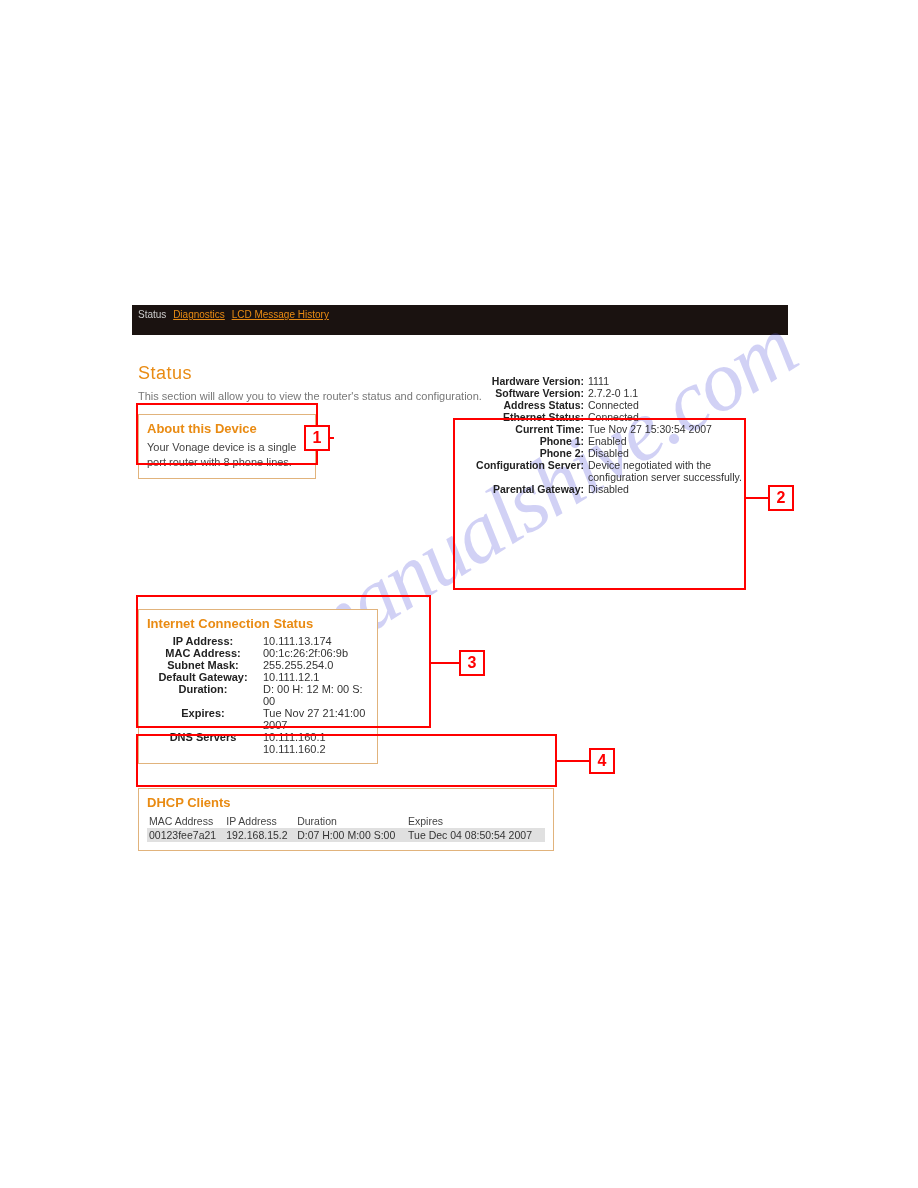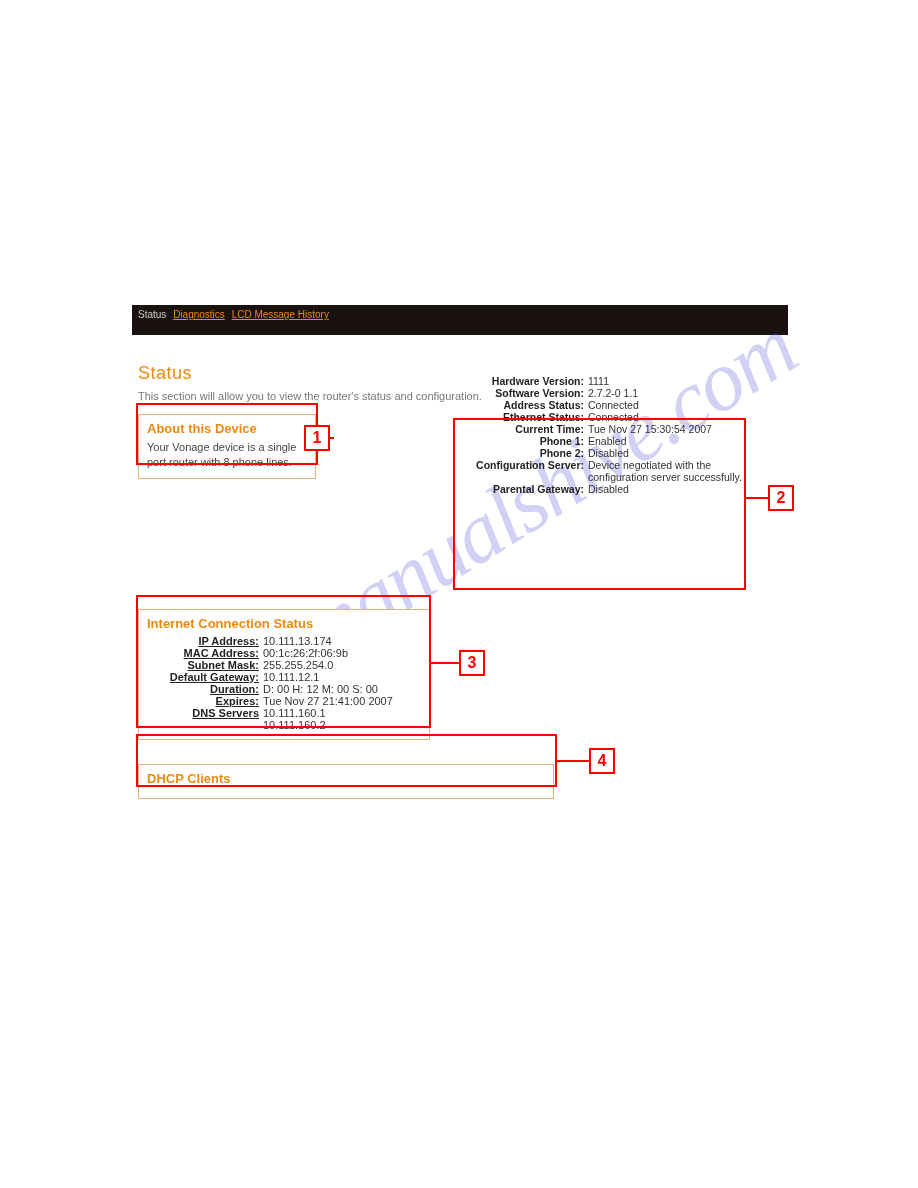--- a/index.html
+++ b/index.html
@@ -67,29 +67,28 @@
   .row { display: flex; }
   .lbl {
     width: 130px;
     text-align: right;
     font-weight: bold;
     padding-right: 4px;
     color: #222;
   }
   .lbl2 {
     width: 116px;
-    text-align: right;
+    text-align: center;
     font-weight: bold;
     padding-right: 4px;
     color: #222;
-    text-decoration: underline;
   }
   .val { flex: 1; color: #333; }
   .ics-panel {
-    width: 292px;
+    width: 240px;
     margin-top: 130px;
   }
   .dhcp-panel {
     width: 416px;
     margin-top: 24px;
   }
   table.tbl { border-collapse: collapse; width: 100%; font-size: 10.5px; }
   table.tbl th { text-align: left; font-weight: normal; color: #444; padding: 1px 2px; }
   table.tbl td { padding: 1px 2px; color: #333; }
   .striped { background: #e0e0e0; }
@@ -220,20 +219,36 @@
           <div class="val">10.111.160.1</div>
         </div>
       <div class="row">
           <div class="lbl2"></div>
           <div class="val">10.111.160.2</div>
         </div>
     </div>
 
     <div class="panel dhcp-panel">
       <div class="panel-heading">DHCP Clients</div>
+      <table class="tbl">
+        <tbody>
+            <tr>
+          <th>MAC Address</th>
+          <th>IP Address</th>
+          <th>Duration</th>
+          <th>Expires</th>
+        </tr>
+        <tr class="striped">
+          <td>00123fee7a21</td>
+          <td>192.168.15.2</td>
+          <td>D:07 H:00 M:00 S:00</td>
+          <td>Tue Dec 04 08:50:54 2007</td>
+        </tr>
+      </tbody>
+        </table>
     </div>
   </div>
 
   <div class="callout" style="left:136px; top:403px; width:182px; height:62px;"></div>
   <div class="connector" style="left:318px; top:437px; width:16px;"></div>
   <div class="num" style="left:304px; top:425px;">1</div>
 
   <div class="callout" style="left:453px; top:418px; width:293px; height:172px;"></div>
   <div class="connector" style="left:746px; top:497px; width:22px;"></div>
   <div class="num" style="left:768px; top:485px;">2</div>

